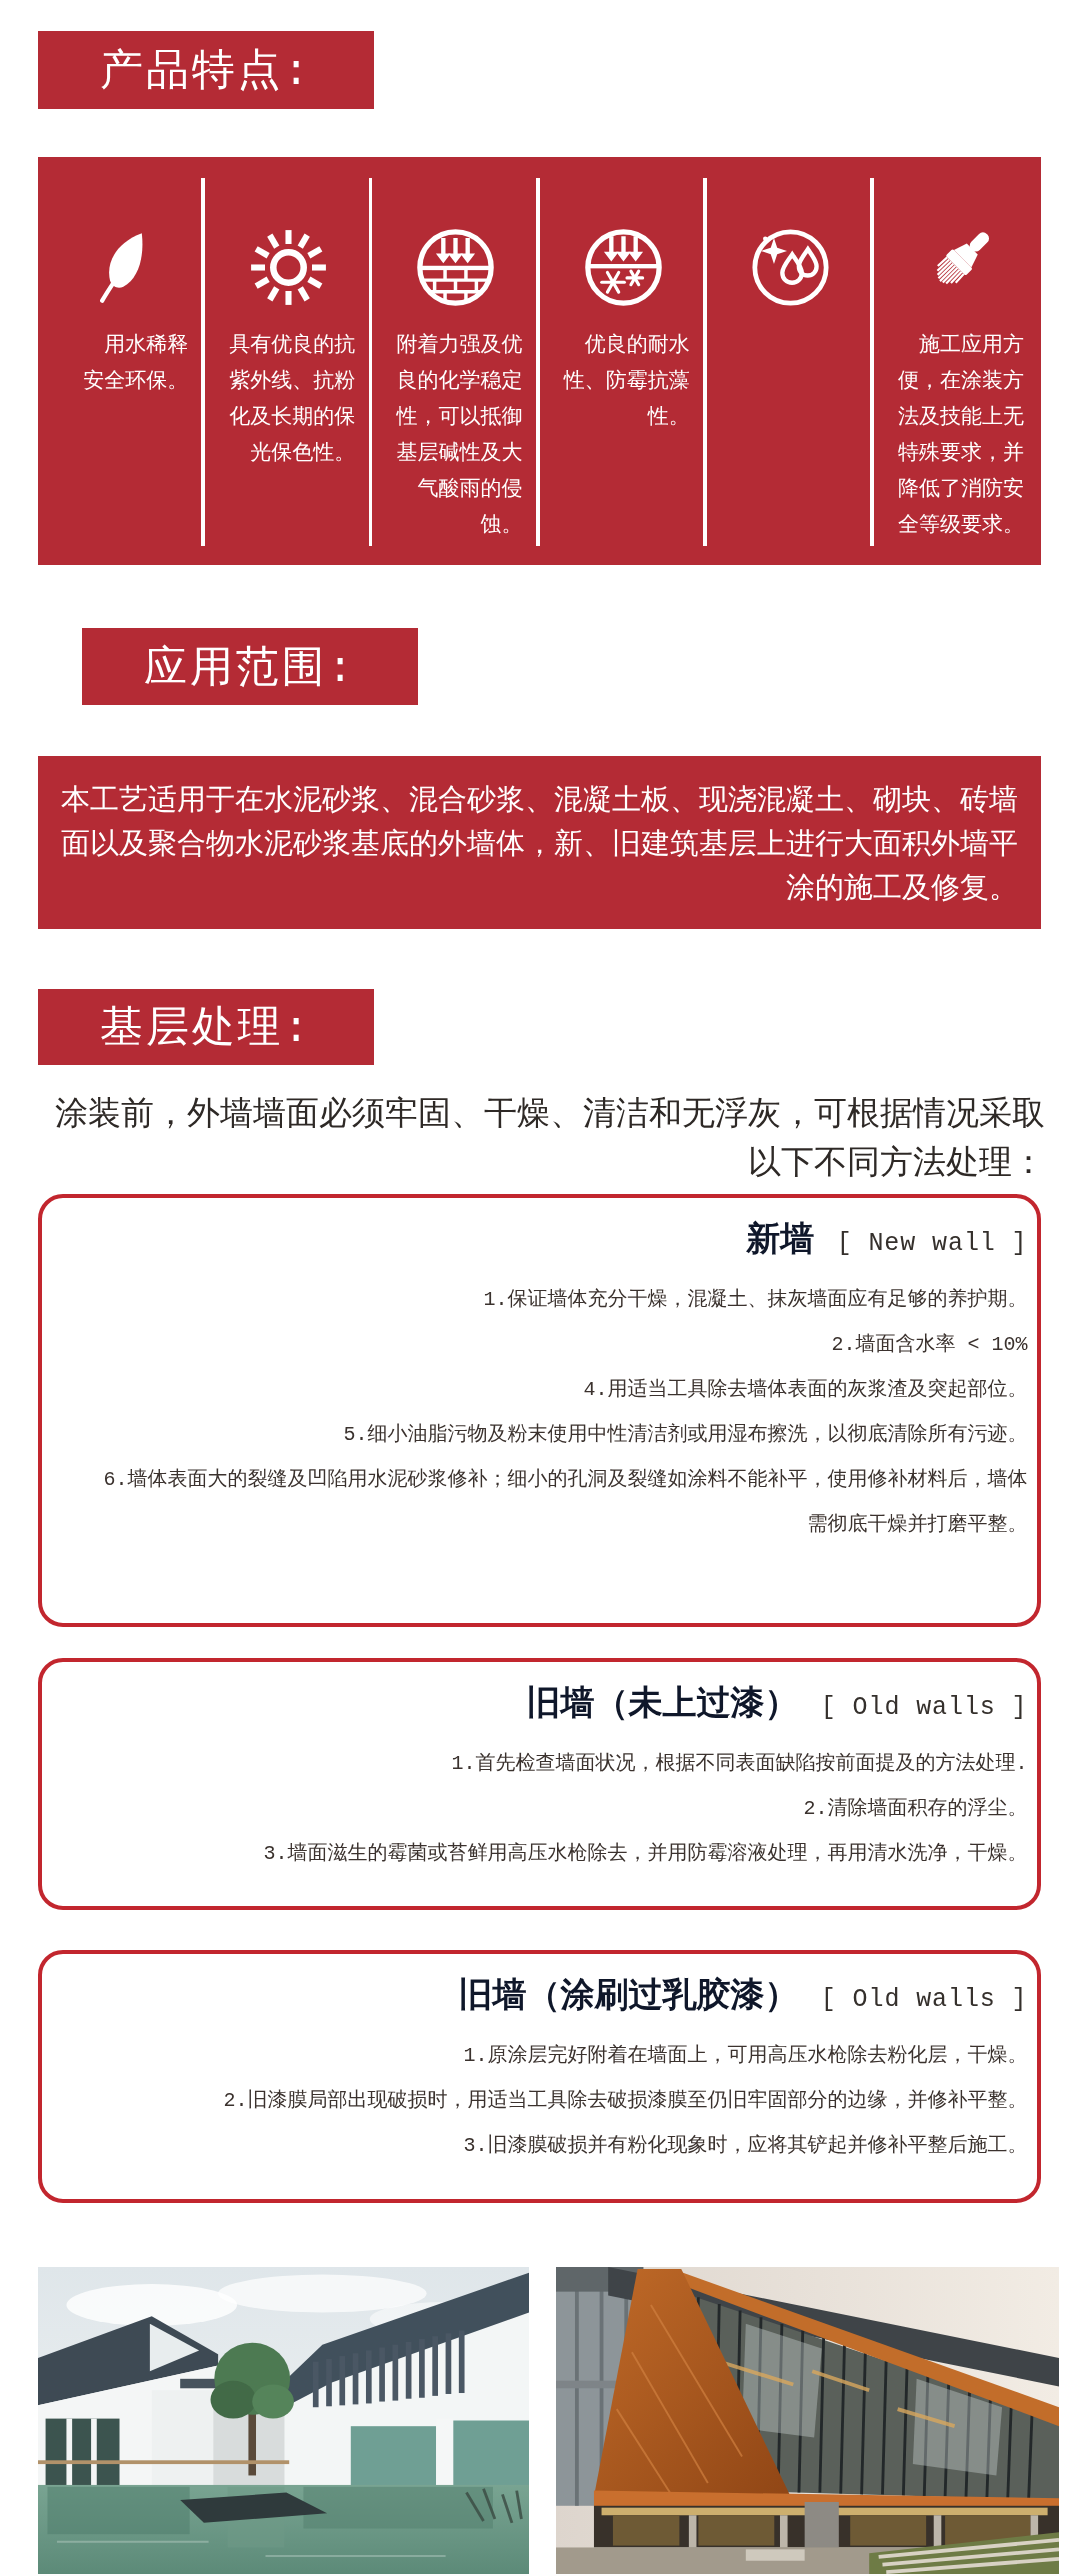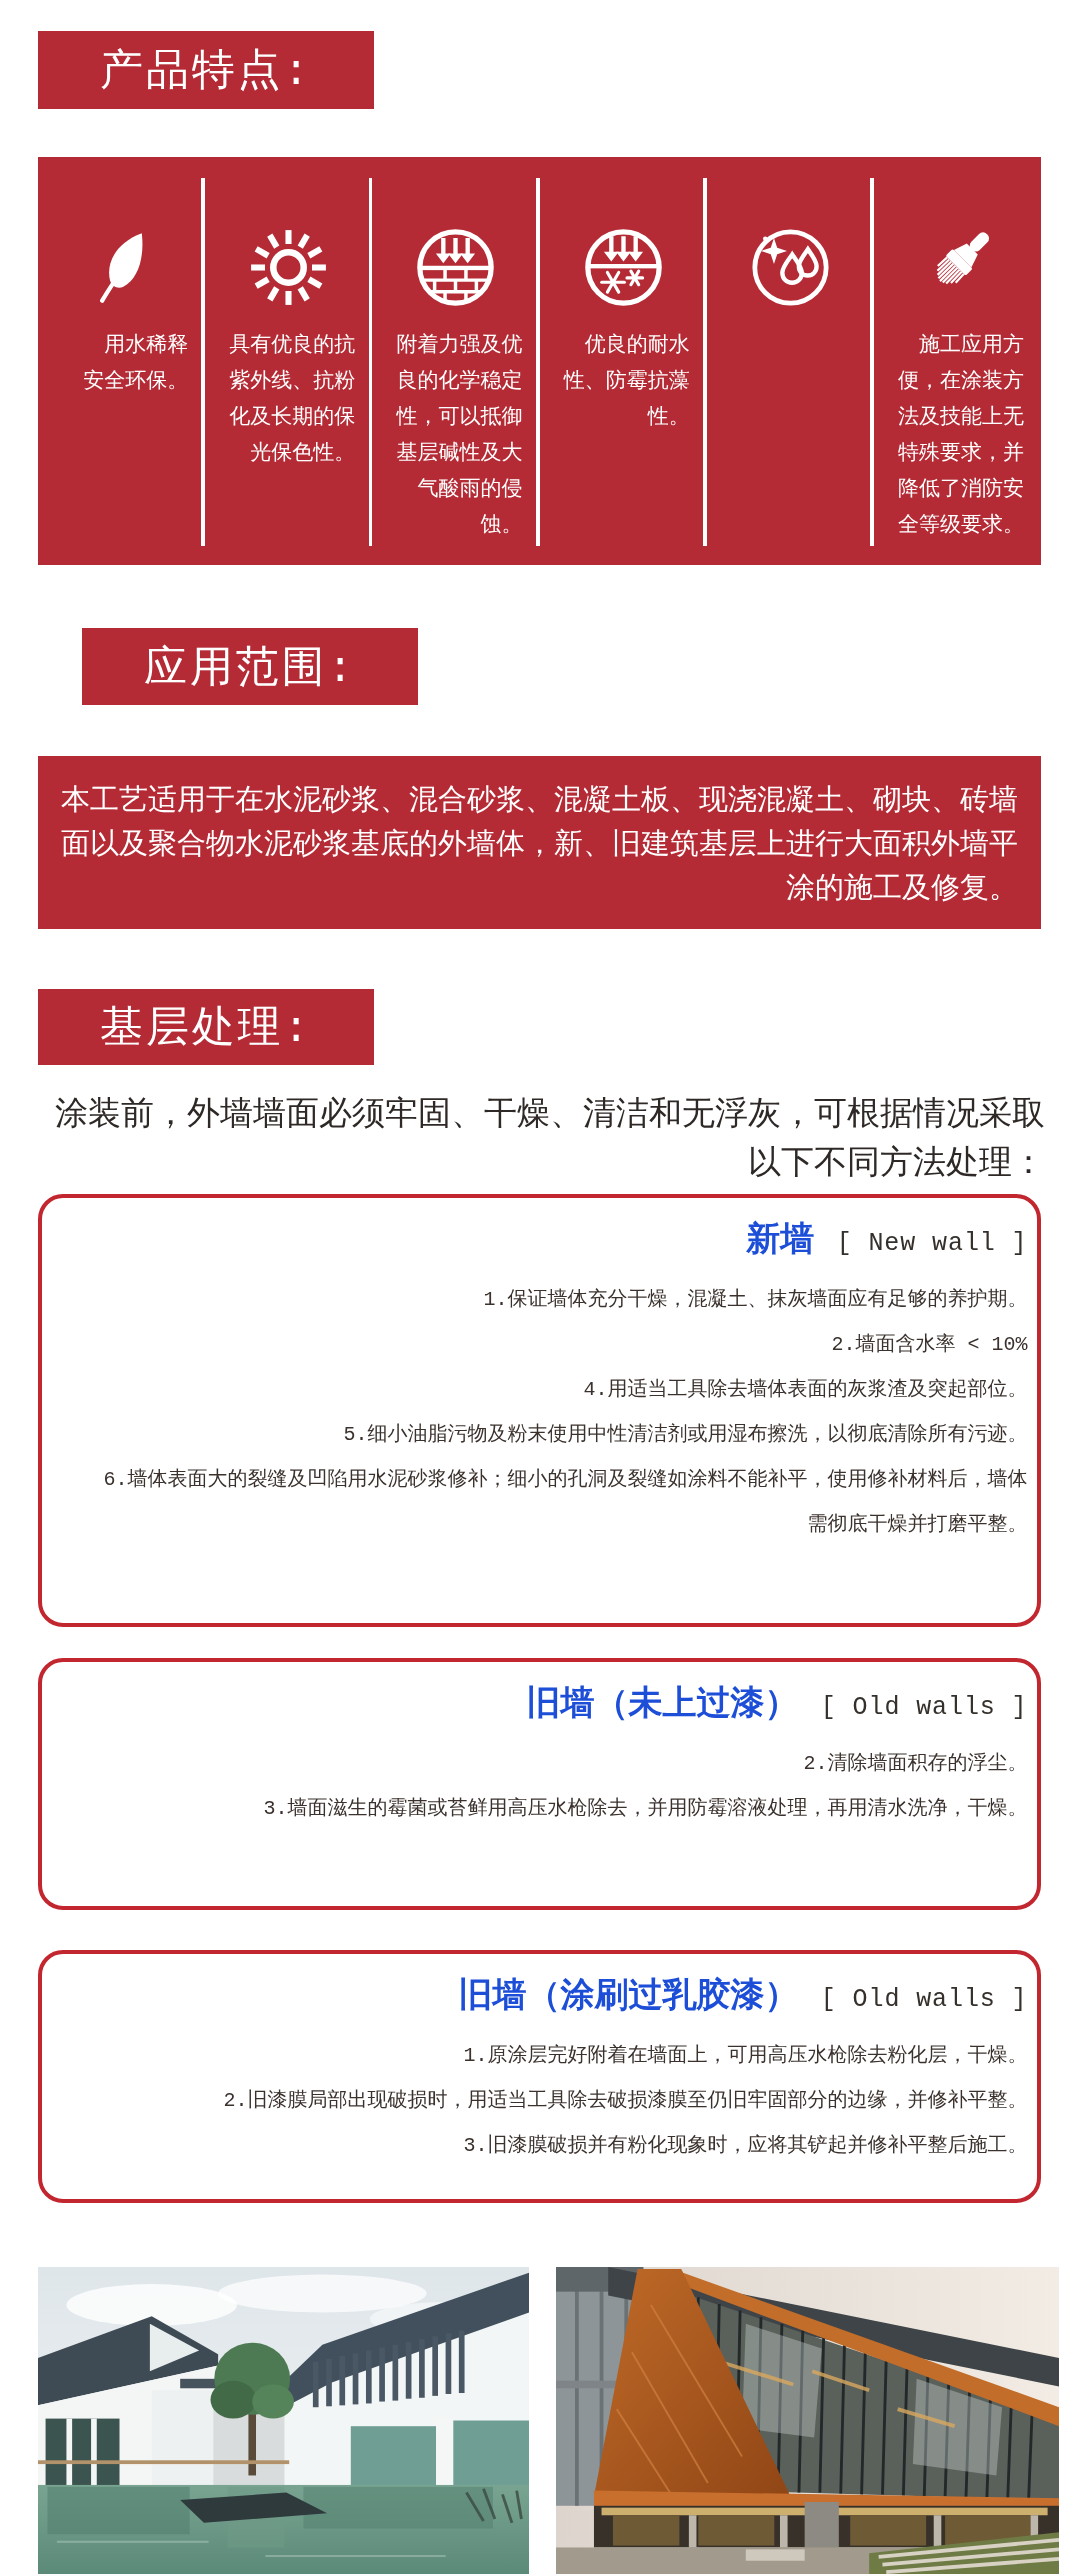--- a/index.html
+++ b/index.html
@@ -52,21 +52,21 @@
   }
   .treat-box{
     position:absolute;left:38px;width:1003px;background:#fff;
     border:4.7px solid var(--border-red);border-radius:25px;
     box-sizing:border-box;padding:22px 9.5px 0 50px;
   }
   #box-new-wall{top:1194px;height:433px;}
   #box-old-unpainted{top:1658px;height:252px;}
   #box-old-painted{top:1950px;height:253px;}
   .box-title{margin:0 0 8.5px 0;line-height:42px;}
-  .box-title .cn{font-size:34px;font-weight:bold;color:#1d4ed8;}
+  .box-title .cn{font-size:34px;font-weight:bold;color:#0f172a;}
   .box-title .en{font-size:25px;color:#35302c;margin-left:13.3px;letter-spacing:0.9px;}
   .box-items{font-size:20px;line-height:45px;color:var(--ink);}
   .box-items .item{padding-left:32px;text-indent:-32px;word-break:break-all;}
 
   
   .photo{position:absolute;top:2267px;height:307px;overflow:hidden;}
   #photo-left{left:38px;width:491px;}
   #photo-right{left:556px;width:503px;}
   .photo svg{display:block;width:100%;height:100%;}
 </style>
@@ -249,20 +249,21 @@
       <div class="item">6.墙体表面大的裂缝及凹陷用水泥砂浆修补；细小的孔洞及裂缝如涂料不能补平，使用修补材料后，墙体需彻底干燥并打磨平整。</div>
     </div>
   </div>
 
   <div class="treat-box" id="box-old-unpainted">
     <div class="box-title">
       <span class="cn">旧墙（未上过漆）</span>
       <span class="en">[ Old walls ]</span>
     </div>
     <div class="box-items">
+      <div class="item">1.首先检查墙面状况，根据不同表面缺陷按前面提及的方法处理.</div>
       <div class="item">2.清除墙面积存的浮尘。</div>
       <div class="item">3.墙面滋生的霉菌或苔鲜用高压水枪除去，并用防霉溶液处理，再用清水洗净，干燥。</div>
     </div>
   </div>
 
   <div class="treat-box" id="box-old-painted">
     <div class="box-title">
       <span class="cn">旧墙（涂刷过乳胶漆）</span>
       <span class="en">[ Old walls ]</span>
     </div>

